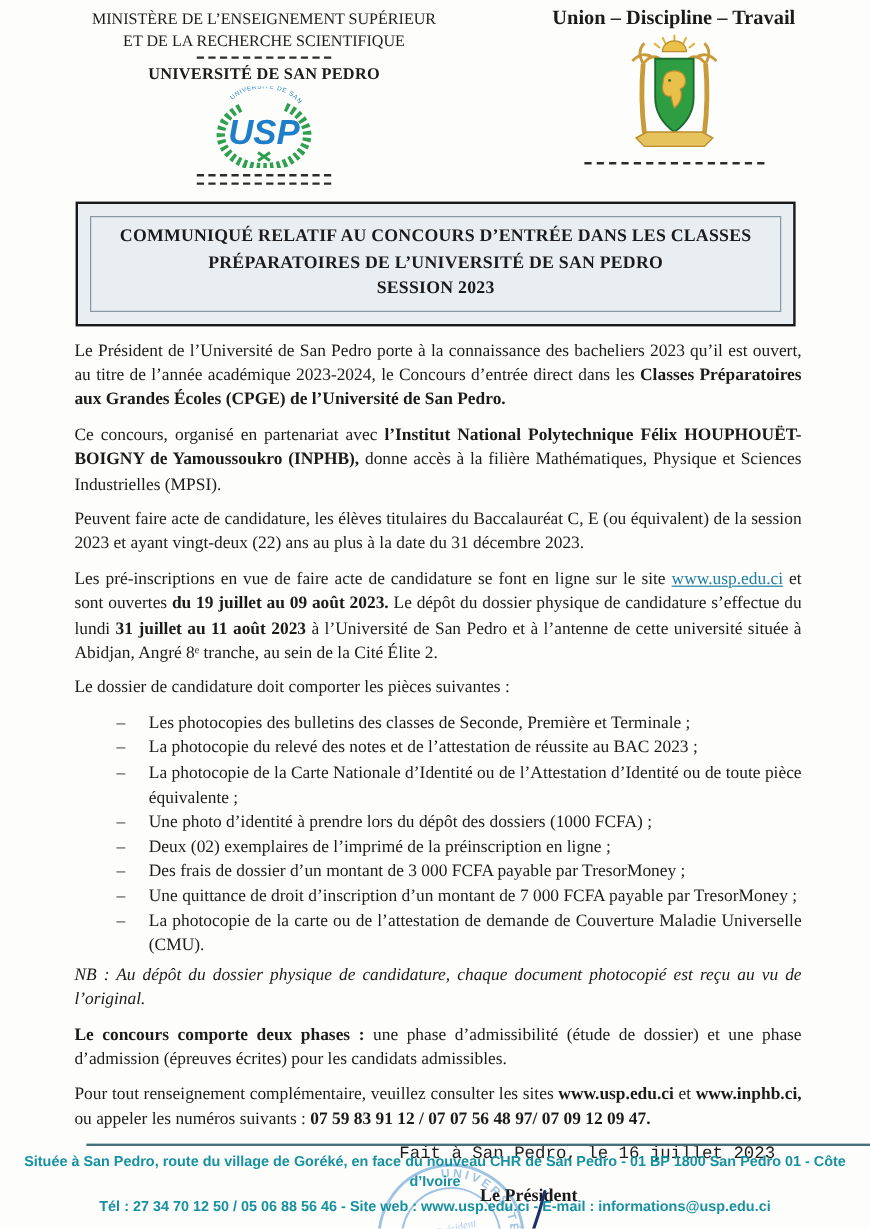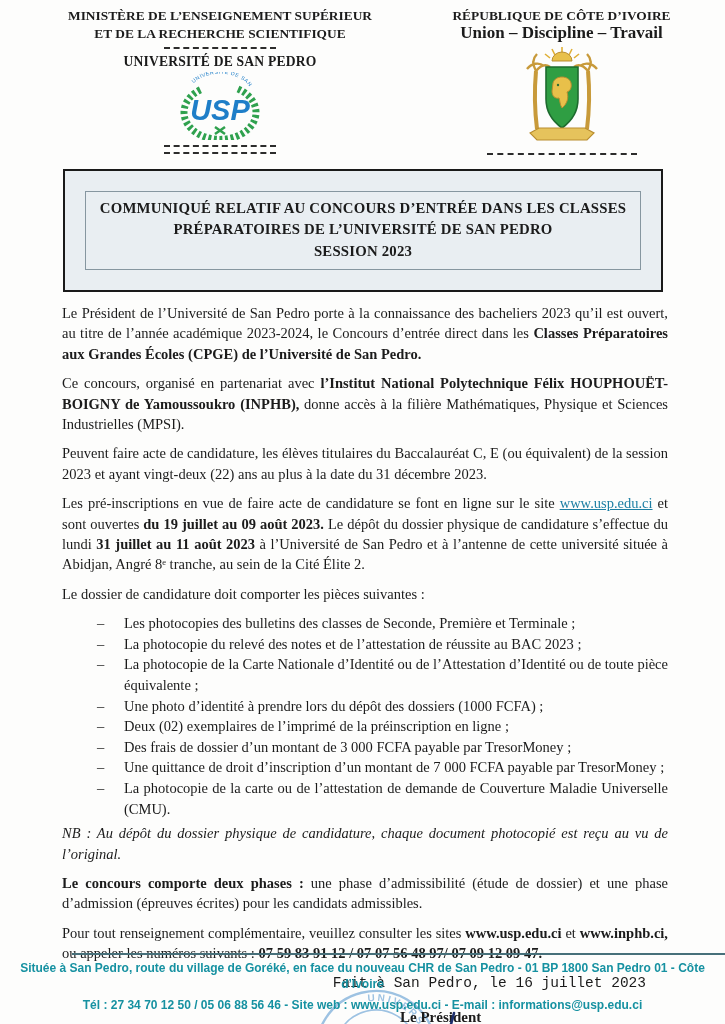--- a/index.html
+++ b/index.html
@@ -5,30 +5,30 @@
   html,body{margin:0;padding:0;}
   .page{
     position:relative; width:725px; height:1024px; overflow:hidden;
     background:#fdfdfc; color:#1b1b1b;
     font-family:"Liberation Serif", serif;
   }
   
   .header{display:flex; justify-content:space-between; padding:7px 26px 0 30px;}
   .h-left{width:380px; text-align:center;}
   .h-right{width:275px; text-align:center;}
-  .h-bold{font-weight:bold; font-size:13.4px; line-height:17.5px;}
+  .h-bold{font-weight:normal; font-size:13.4px; line-height:17.5px;}
   .motto{font-weight:bold; font-size:17px; line-height:16px;}
   .divider{border-top:2px dashed #2c2c2c; width:112px; margin:5px auto 4px;}
   .divider.long{width:150px; margin-top:8px;}
   .univ{font-weight:bold; font-size:13.6px; margin-top:5px; letter-spacing:.2px;}
   .presid{font-weight:bold; font-size:13.6px; letter-spacing:.5px;}
   .logo-svg{display:block; margin:2px auto 0;}
   .arms-svg{display:block; margin:4px auto 0;}
   
-  .title-box{margin:10px 62px 0 63px; border:2px solid #1a1a1a; padding:20px; background:#e9eef2;}
+  .title-box{margin:10px 62px 0 63px; border:2px solid #1a1a1a; padding:10px; background:#e9eef2;}
   .title-inner{border:1px solid #8696a0; padding:6px 10px 7px; text-align:center;}
   .title-line{font-weight:bold; font-size:14.8px; line-height:21.5px; letter-spacing:.2px;}
   
   .content{margin:11px 57px 0 62px; font-size:14.5px; line-height:20.4px; text-align:justify;}
   .content p{margin:0 0 9px 0;}
   .b{font-weight:bold;}
   .bi{font-weight:normal; font-style:italic;}
   .link{color:#1d7fa3; text-decoration:underline; cursor:pointer;}
   .list{margin:0 0 4px 0;}
   .li{display:flex; line-height:20.6px;}
@@ -69,21 +69,20 @@
         <path d="M66,17 A36,27 0 1 1 30,17" fill="none" stroke="#2fa14e" stroke-width="7" stroke-dasharray="3 2.6"></path>
         <text x="48" y="48" text-anchor="middle" font-family="Liberation Sans, sans-serif" font-size="29" font-weight="bold" font-style="italic" fill="#1e7ec8">USP</text>
         <path d="M43,62 l10,-7 M53,62 l-10,-7" stroke="#2fa14e" stroke-width="2.5"></path>
       </svg>
 
       <div class="divider"></div>
       <div class="divider"></div>
     </div>
 
     <div class="h-right">
-      <div class="h-bold">RÉPUBLIQUE DE CÔTE D’IVOIRE</div>
       <div class="motto">Union – Discipline – Travail</div>
 
       <svg class="arms-svg" width="76" height="100" viewBox="0 0 76 100">
 
         <g stroke="#dfaf35" stroke-width="1.6">
           <line x1="38" y1="2" x2="38" y2="9"></line>
           <line x1="28" y1="4" x2="31" y2="10"></line>
           <line x1="48" y1="4" x2="45" y2="10"></line>
           <line x1="21" y1="9" x2="26" y2="13"></line>
           <line x1="55" y1="9" x2="50" y2="13"></line>

